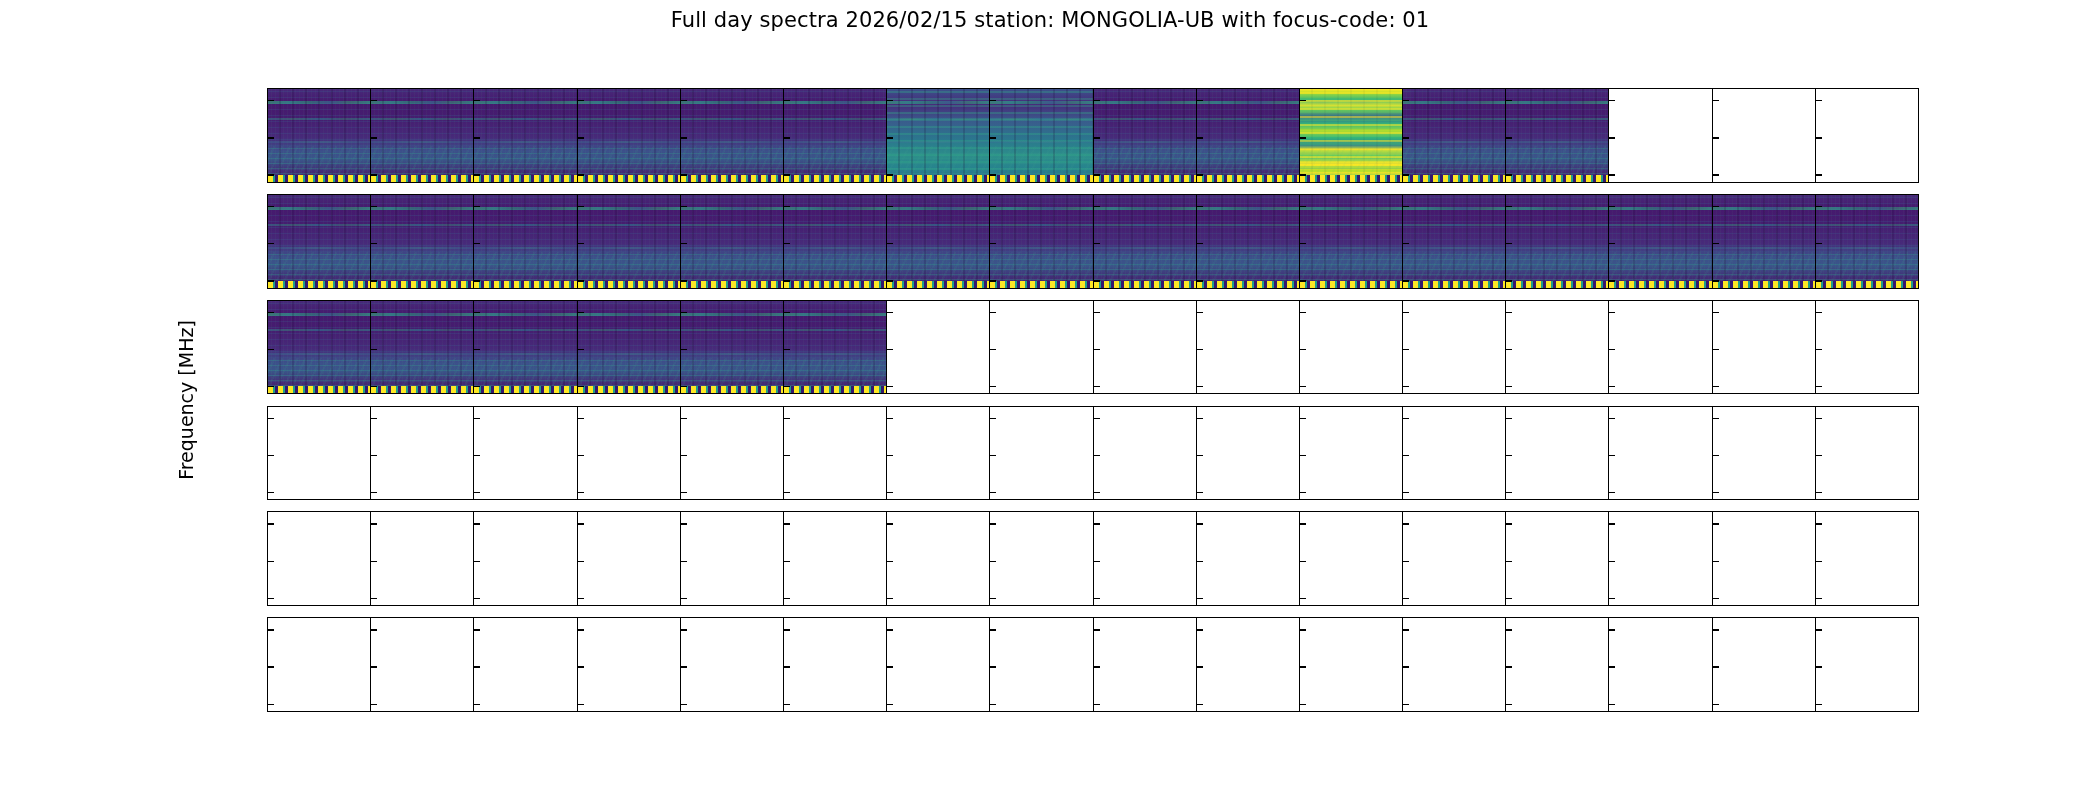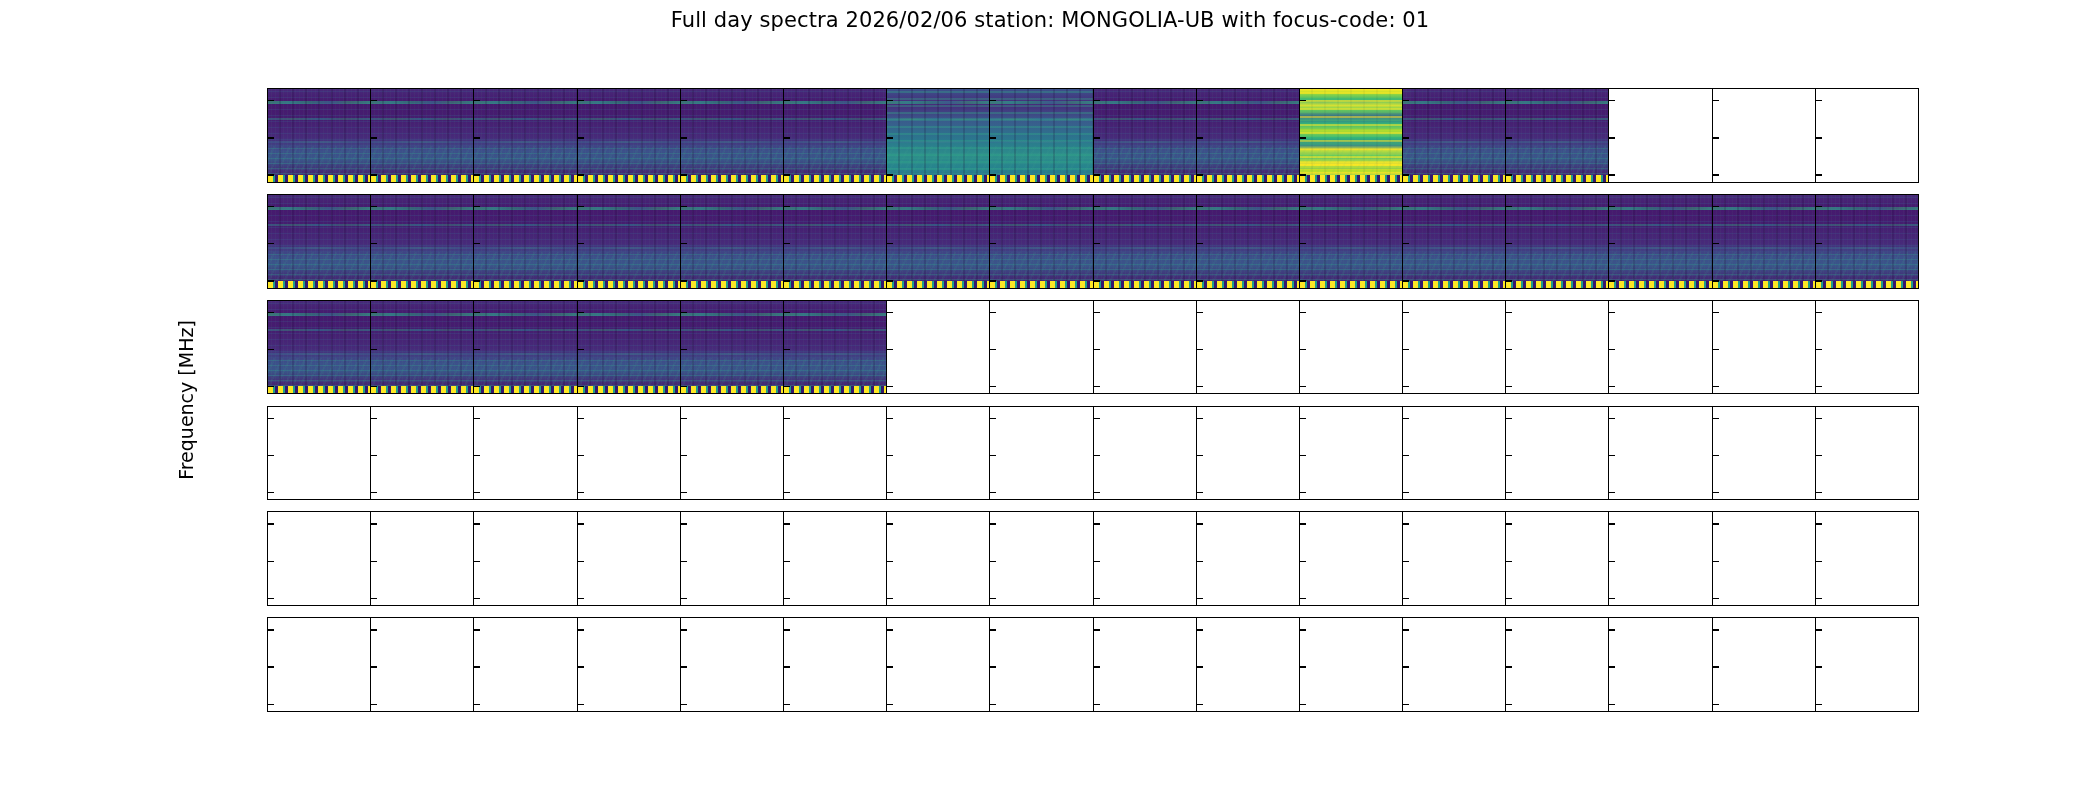--- a/index.html
+++ b/index.html
@@ -154,21 +154,21 @@
     position:absolute;
     left:186px;top:400px;
     transform:translate(-50%,-50%) rotate(-90deg);
     transform-origin:center center;
     font-size:19px;color:#000;white-space:nowrap;
   }
 </style>
 </head>
 <body>
 
-<div id="title">Full day spectra 2026/02/06 station: MONGOLIA-UB with focus-code: 01</div>
+<div id="title">Full day spectra 2026/02/15 station: MONGOLIA-UB with focus-code: 01</div>
 
 <div id="ylabel">Frequency [MHz]</div>
 
 <div id="plot">
     <div class="row" style="top: 0px; height: 94.8333px;">
       <div class="rowinner">
         <div class="cell filled">
           <div class="spec">
             <div class="base"></div>
             <div class="line-a"></div>

